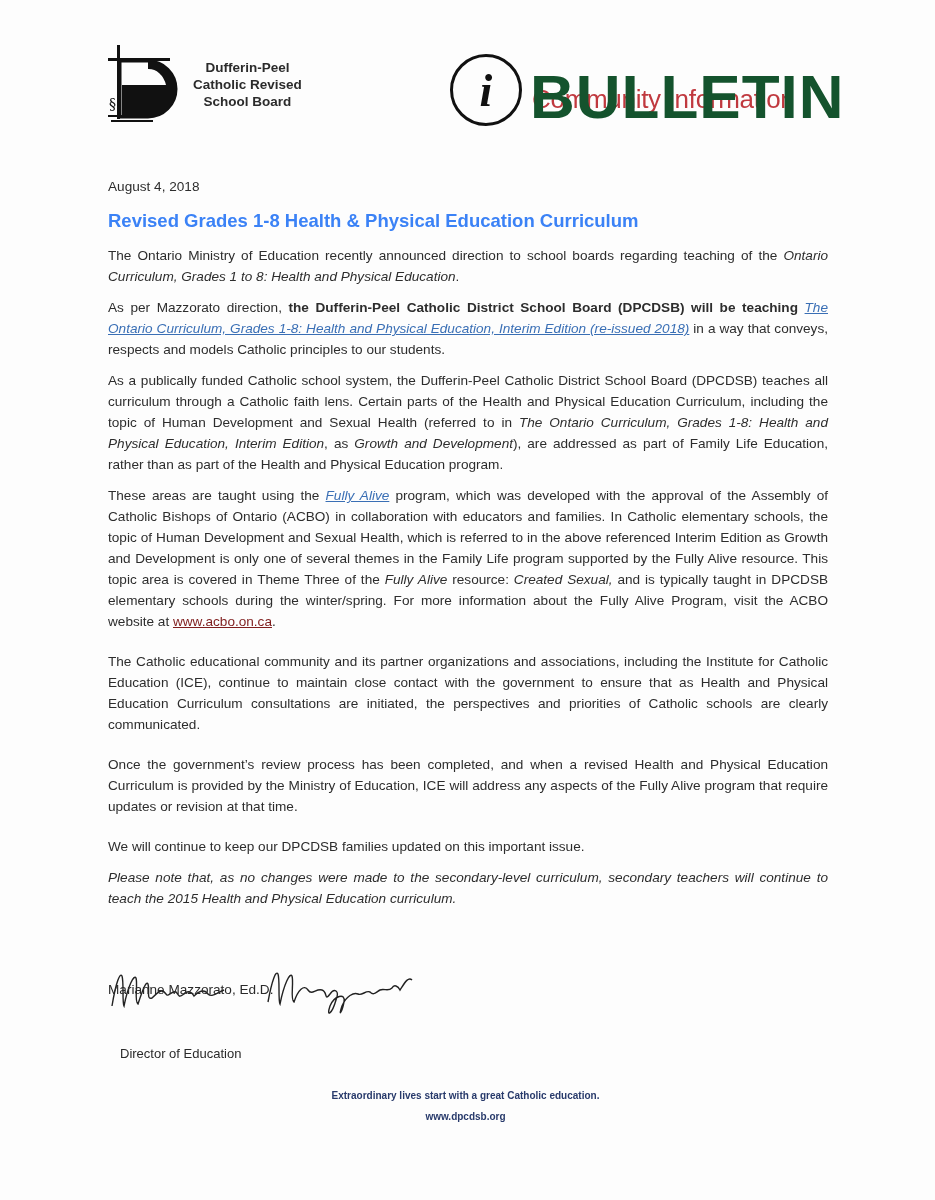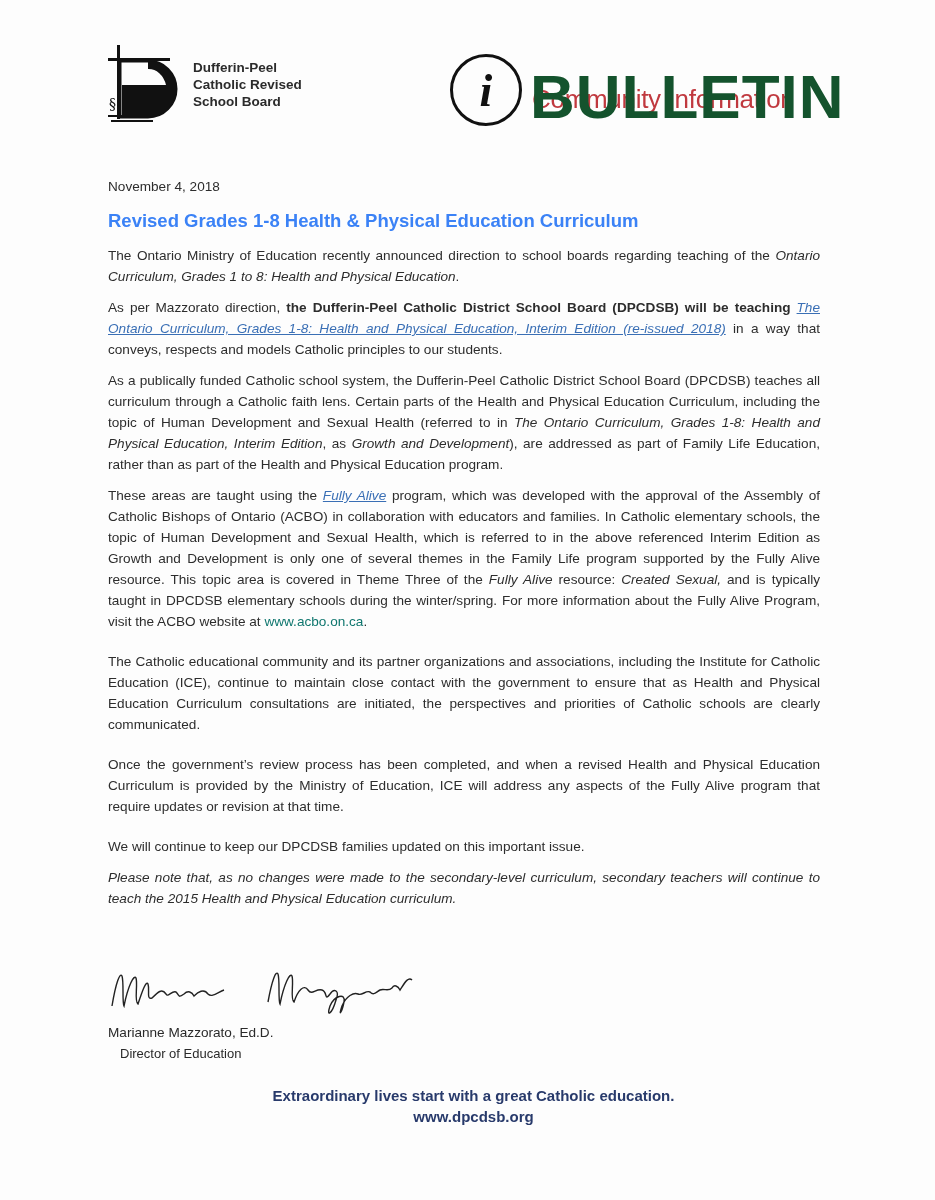--- a/index.html
+++ b/index.html
@@ -2,41 +2,41 @@
 <html><head>
 <meta charset="utf-8">
 <style>
   html, body { margin: 0; padding: 0; background: #ffffff; }
   body { width: 935px; height: 1200px; position: relative; overflow: hidden; font-family: "Liberation Sans", sans-serif; color: #2a2a2a; }
   .page { position: absolute; left: 0; top: 0; width: 935px; height: 1200px; background: #fdfdfd; }
 
   
   .logo { position: absolute; left: 108px; top: 45px; width: 250px; height: 80px; }
   .logo svg { position: absolute; left: 0; top: 0; }
-  .logo-text { position: absolute; left: 85px; top: 14px; font-weight: bold; font-size: 13.5px; line-height: 17px; color: #2b2b2b; }
+  .logo-text { position: absolute; left: 85px; top: 14px; font-weight: bold; font-size: 13.5px; line-height: 17px; color: #2b2b2b; text-align: center; }
   .bulletin { position: absolute; left: 446px; top: 38px; width: 400px; height: 90px; }
   .info-circle { position: absolute; left: 4px; top: 16px; width: 72px; height: 72px; border: 3px solid #111; border-radius: 50%; box-sizing: border-box; display: flex; align-items: center; justify-content: center; font-family: "Liberation Serif", serif; font-style: italic; font-weight: bold; font-size: 46px; color: #111; }
   .community { position: absolute; left: 86px; top: 0px; font-size: 26px; color: #c0393f; white-space: nowrap; letter-spacing: -0.3px; margin-top: 46px; }
   .bulletin-word { position: absolute; left: 84px; top: 26px; font-size: 62px; font-weight: bold; color: #14532d; letter-spacing: 1px; white-space: nowrap; line-height: 66px; }
 
   
   .content { position: absolute; left: 108px; top: 176px; width: 720px; font-size: 13.6px; line-height: 21px; color: #2d2d2d; }
   .date { margin: 0 0 12px 0; }
   .title { margin: 0 0 12px 0; font-size: 18.5px; font-weight: bold; color: #3b82f6; line-height: 24px; }
-  p { margin: 0 8px 10px 0; text-align: justify; }
+  p { margin: 0 0 10px 0; text-align: justify; }
   .link { color: #3a6fb5; text-decoration: underline; font-style: italic; }
-  .plainlink { color: #0f766e; }
+  .plainlink { color: #7f1d1d; text-decoration: underline; }
   .gap { height: 9px; }
 
   
   .signature { position: absolute; left: 108px; top: 962px; width: 340px; height: 60px; }
-  .sig-name { position: absolute; left: 108px; top: 1022px; font-size: 13.6px; line-height: 21px; }
+  .sig-name { position: absolute; left: 108px; top: 979px; font-size: 13.6px; line-height: 21px; }
   .sig-title { position: absolute; left: 108px; top: 1043px; font-size: 13px; line-height: 21px; margin-left: 12px; }
 
-  .footer { position: absolute; left: 12px; top: 1085px; width: 923px; text-align: center; font-size: 15px; line-height: 21px; color: #283a6b; font-weight: bold; }
+  .footer { position: absolute; left: 4px; top: 1085px; width: 923px; text-align: center; font-size: 10px; line-height: 21px; color: #283a6b; font-weight: bold; }
 </style>
 </head>
 <body>
 
 <div class="page">
 
   <div class="logo">
     <svg width="85" height="80" viewBox="0 0 85 80">
 
       <rect x="0" y="13" width="62" height="3" fill="#111"></rect>
@@ -60,21 +60,21 @@
 
   <div class="bulletin">
     <div class="info-circle">
         <span>i</span>
       </div>
     <div class="community">Community Information</div>
     <div class="bulletin-word">BULLETIN</div>
   </div>
 
   <div class="content">
-    <div class="date">November 4, 2018</div>
+    <div class="date">August 4, 2018</div>
     <div class="title">Revised Grades 1-8 Health &amp; Physical Education Curriculum</div>
 
     <p>
       <span>The Ontario Ministry of Education recently announced direction to school boards regarding teaching of the </span><i>Ontario Curriculum, Grades 1 to 8:  Health and Physical Education</i><span>.</span>
     </p>
 
     <p>
       <span>As per Mazzorato direction, </span><b>the Dufferin-Peel Catholic District School Board (DPCDSB) will be teaching </b><a class="link">The Ontario Curriculum, Grades 1-8: Health and Physical Education, Interim Edition (re-issued 2018)</a><span> in a way that conveys, respects and models Catholic principles to our students.</span>
     </p>
 

